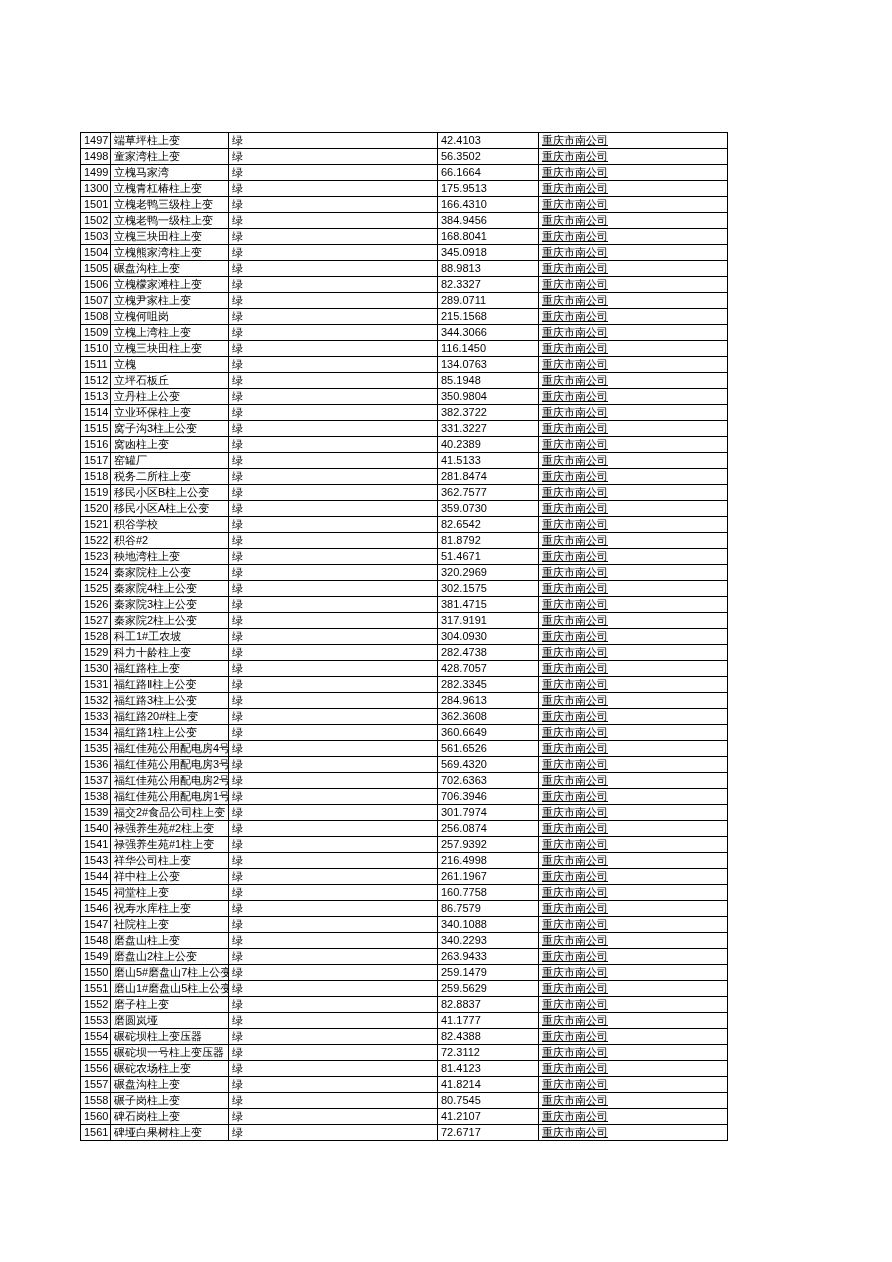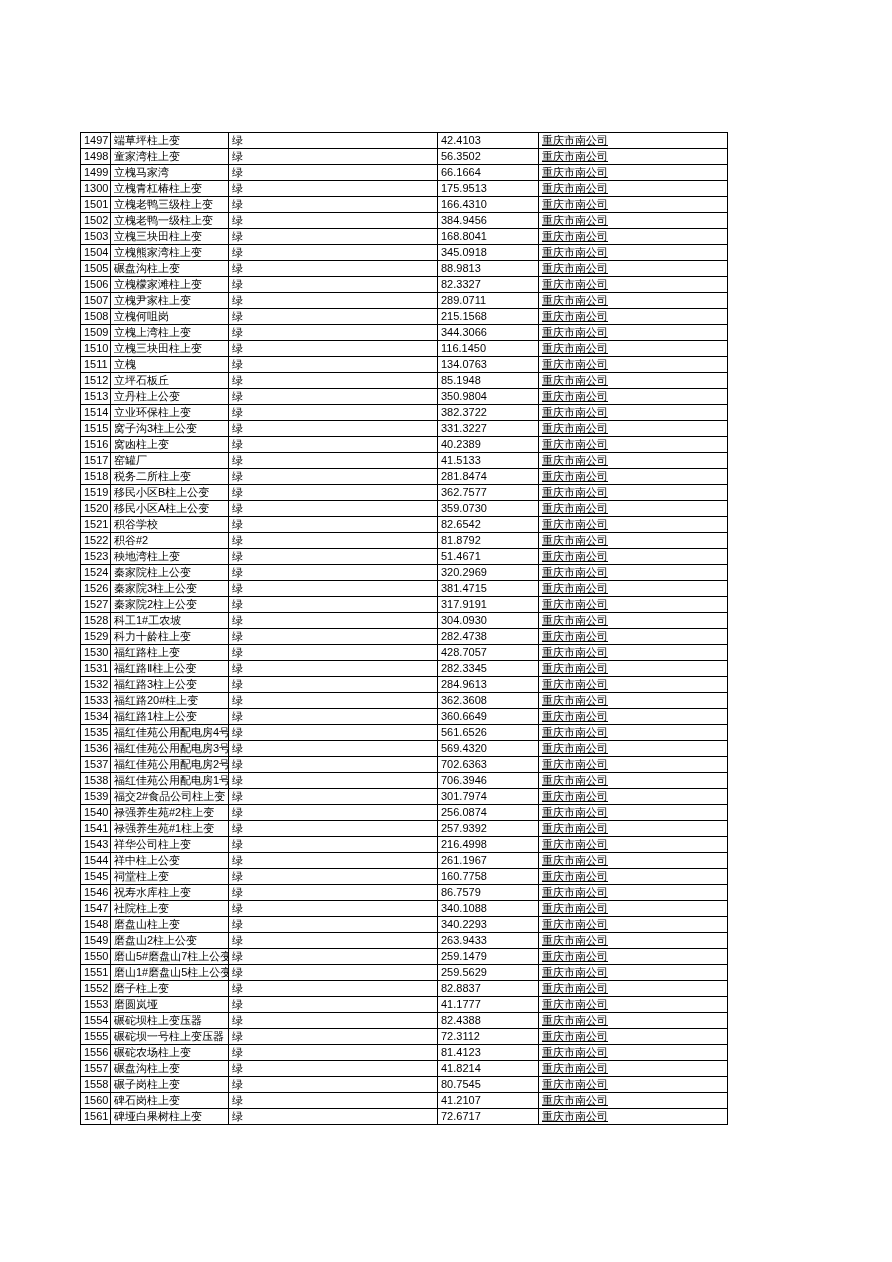--- a/index.html
+++ b/index.html
@@ -274,20 +274,27 @@
   </tr>
 
   <tr>
     <td class="id-cell">1524</td>
     <td class="name-cell">秦家院柱上公变</td>
     <td class="status-cell">绿</td>
     <td class="value-cell">320.2969</td>
     <td class="company-cell"><span>重庆市南公司</span></td>
   </tr>
 
+  <tr>
+    <td class="id-cell">1525</td>
+    <td class="name-cell">秦家院4柱上公变</td>
+    <td class="status-cell">绿</td>
+    <td class="value-cell">302.1575</td>
+    <td class="company-cell"><span>重庆市南公司</span></td>
+  </tr>
 
   <tr>
     <td class="id-cell">1526</td>
     <td class="name-cell">秦家院3柱上公变</td>
     <td class="status-cell">绿</td>
     <td class="value-cell">381.4715</td>
     <td class="company-cell"><span>重庆市南公司</span></td>
   </tr>
 
   <tr>

